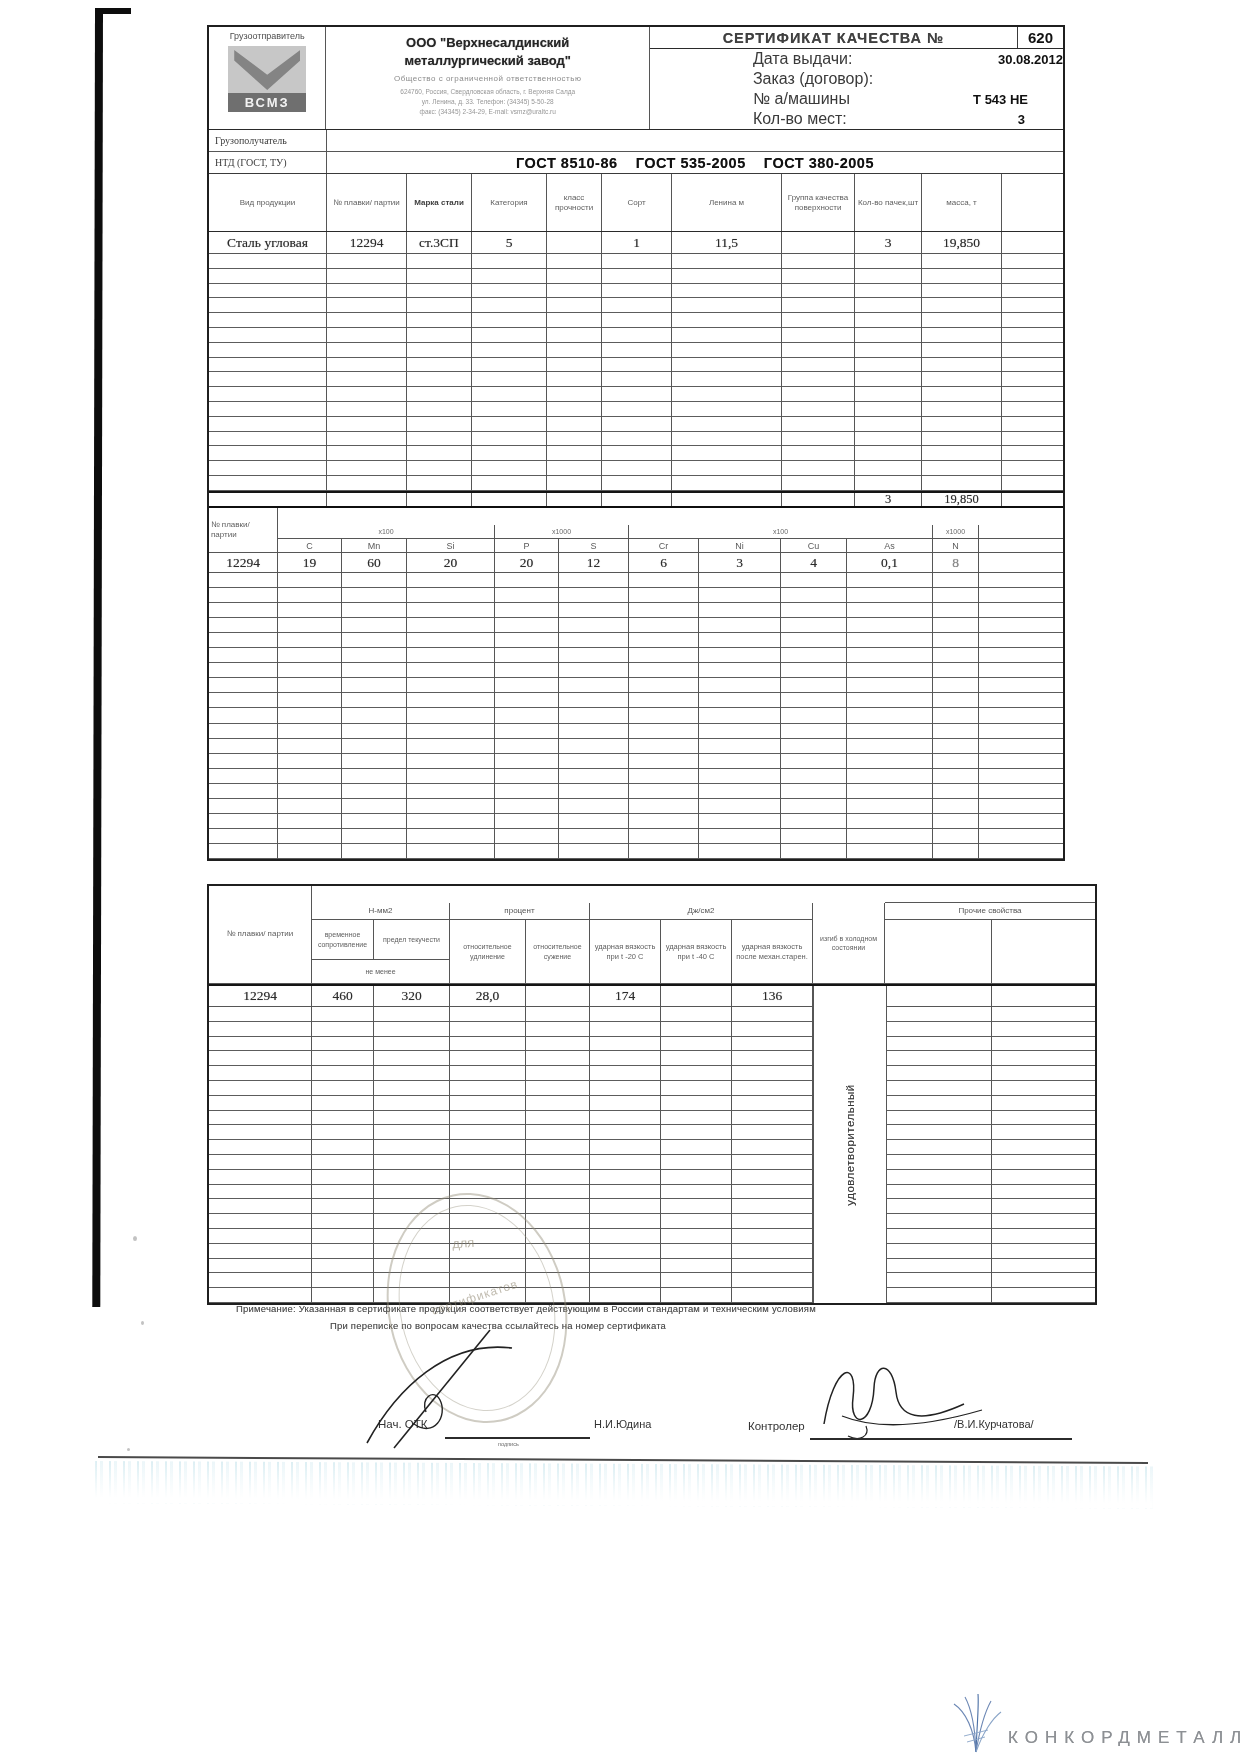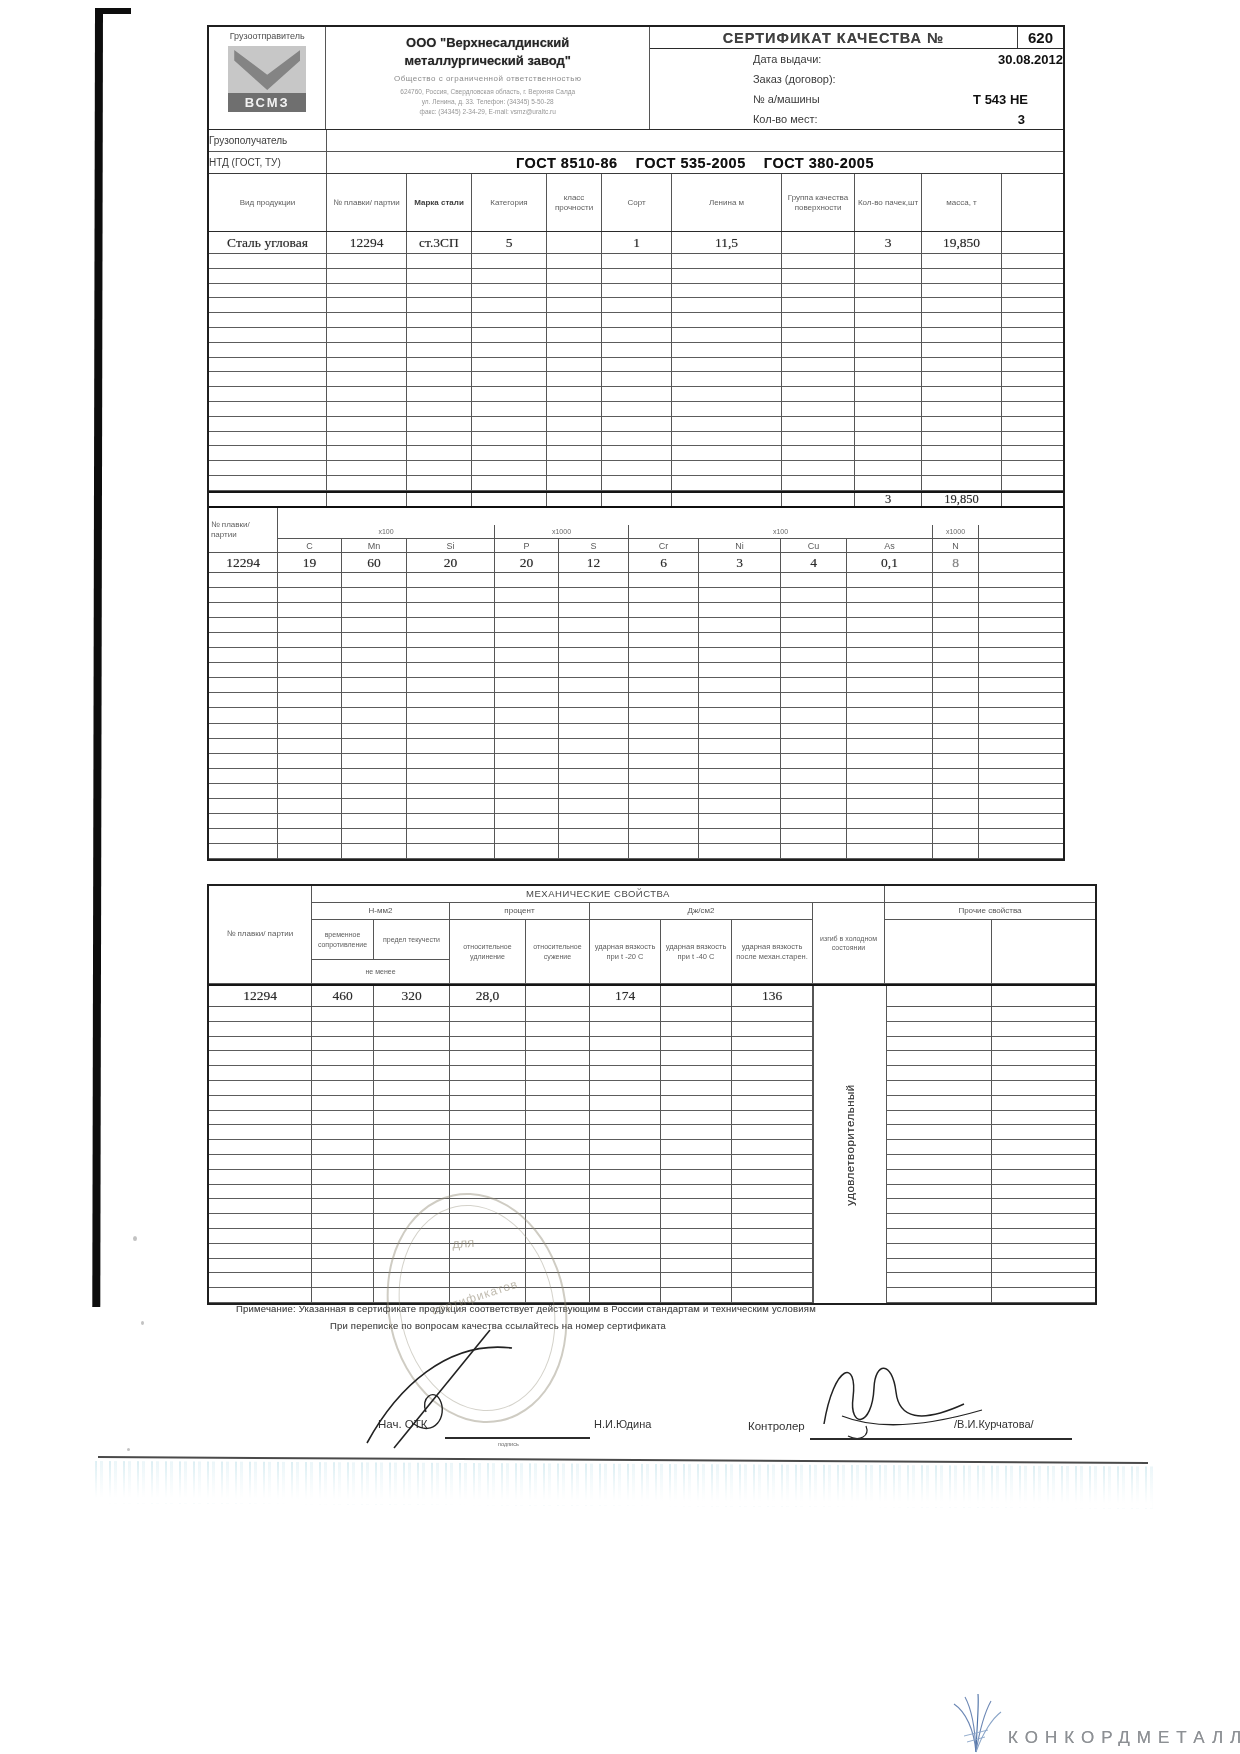--- a/index.html
+++ b/index.html
@@ -35,26 +35,26 @@
     font-weight:bold; font-size:13px; letter-spacing:2px; display:flex; align-items:center; justify-content:center; }
   .hdr-c2 { width:325px; border-right:1px solid #565656; text-align:center; padding-top:7px; }
   .co-name { font-weight:bold; font-size:13px; color:#262626; text-shadow:0 0 0.8px rgba(70,70,70,0.6); line-height:1.35; }
   .co-org { font-size:8px; color:#8b8b8b; margin-top:5px; letter-spacing:0.5px; filter:blur(0.3px); }
   .co-addr { font-size:6.5px; color:#979797; line-height:1.5; margin-top:4px; filter:blur(0.3px); }
   .hdr-c3 { width:415px; display:flex; flex-direction:column; }
   .title-row { height:22px; display:flex; border-bottom:1.5px solid #2a2a2a; }
   .cert-title { flex:1; display:flex; align-items:center; justify-content:center; font-weight:bold; font-size:14.5px; letter-spacing:1px; color:#404040; text-shadow:0 0 0.6px rgba(40,40,40,0.6); }
   .cert-numbox { width:46px; border-left:1px solid #3a3a3a; display:flex; align-items:center; justify-content:center; font-weight:bold; font-size:15px; color:#111; }
   .fld { height:20px; display:flex; align-items:center; }
-  .fld-label { padding-left:103px; font-size:11px; color:#3a3a3a; }
+  .fld-label { padding-left:103px; font-size:16px; color:#3a3a3a; }
   .fld-value { margin-left:auto; font-weight:bold; font-size:13px; color:#101010;text-align:right; }
   .pr0 { padding-right:0; } .pr35 { padding-right:35px; } .pr38 { padding-right:38px; }
 
   .consignee-row { height:22px; border-bottom:1px solid #565656; display:flex; align-items:center; }
-  .lbl-cell { width:118px; border-right:1px solid #565656; font-size:10px; color:#3c3c3c; padding-left:0; height:100%; display:flex; align-items:center; }
+  .lbl-cell { width:118px; border-right:1px solid #565656; font-size:10px; color:#3c3c3c; padding-left:6px; height:100%; display:flex; align-items:center;font-family:Liberation Serif, serif; }
   .ntd-row { height:22px; border-bottom:1px solid #3a3a3a; display:flex; align-items:center; }
   .gost-val { flex:1; text-align:center; font-weight:bold; font-size:14.5px; letter-spacing:0.5px; color:#111; white-space:pre; text-shadow:0 0 0.5px rgba(40,40,40,0.6); }
 
   
   .pt-head { height:58px; border-bottom:1.5px solid #2a2a2a; }
   .pt-r1 { height:22px; border-bottom:1px solid #565656; }
   .pt-r2 { height:16px; border-bottom:1px solid #565656; }
   .pt-empty { height:237px; display:flex; }
   .ecol { border-right:1px solid #565656; flex:none; height:100%;
     background-image:repeating-linear-gradient(180deg, rgba(0,0,0,0) 0 13.8px, #5c5c5c 13.8px 14.8px); }
@@ -271,21 +271,20 @@
       <div class="ecol" style="width:66px"></div>
       <div class="ecol" style="width:86px"></div>
       <div class="ecol" style="width:46px"></div>
       <div class="ecol last" style="width:84px"></div>
     </div>
   </div>
 
   <div class="mech">
     <div class="mh-grid">
       <div class="g hl" style="grid-column:1/2;grid-row:1/5;font-size:8px;">№ плавки/ партии</div>
-      <div class="g m-title" style="grid-column:2/10;grid-row:1/2;">МЕХАНИЧЕСКИЕ СВОЙСТВА</div>
       <div class="g nbr" style="grid-column:10/12;grid-row:1/2;"></div>
       <div class="g m-group" style="grid-column:2/4;grid-row:2/3;">Н-мм2</div>
       <div class="g m-group" style="grid-column:4/6;grid-row:2/3;">процент</div>
       <div class="g m-group" style="grid-column:6/9;grid-row:2/3;">Дж/см2</div>
       <div class="g" style="grid-column:9/10;grid-row:2/5;">изгиб в холодном состоянии</div>
       <div class="g m-group nbr" style="grid-column:10/12;grid-row:2/3;">Прочие свойства</div>
       <div class="g" style="grid-column:2/3;grid-row:3/4;">временное сопротивление</div>
       <div class="g" style="grid-column:3/4;grid-row:3/4;">предел текучести</div>
       <div class="g" style="grid-column:2/4;grid-row:4/5;">не менее</div>
       <div class="g" style="grid-column:4/5;grid-row:3/5;">относительное удлинение</div>

